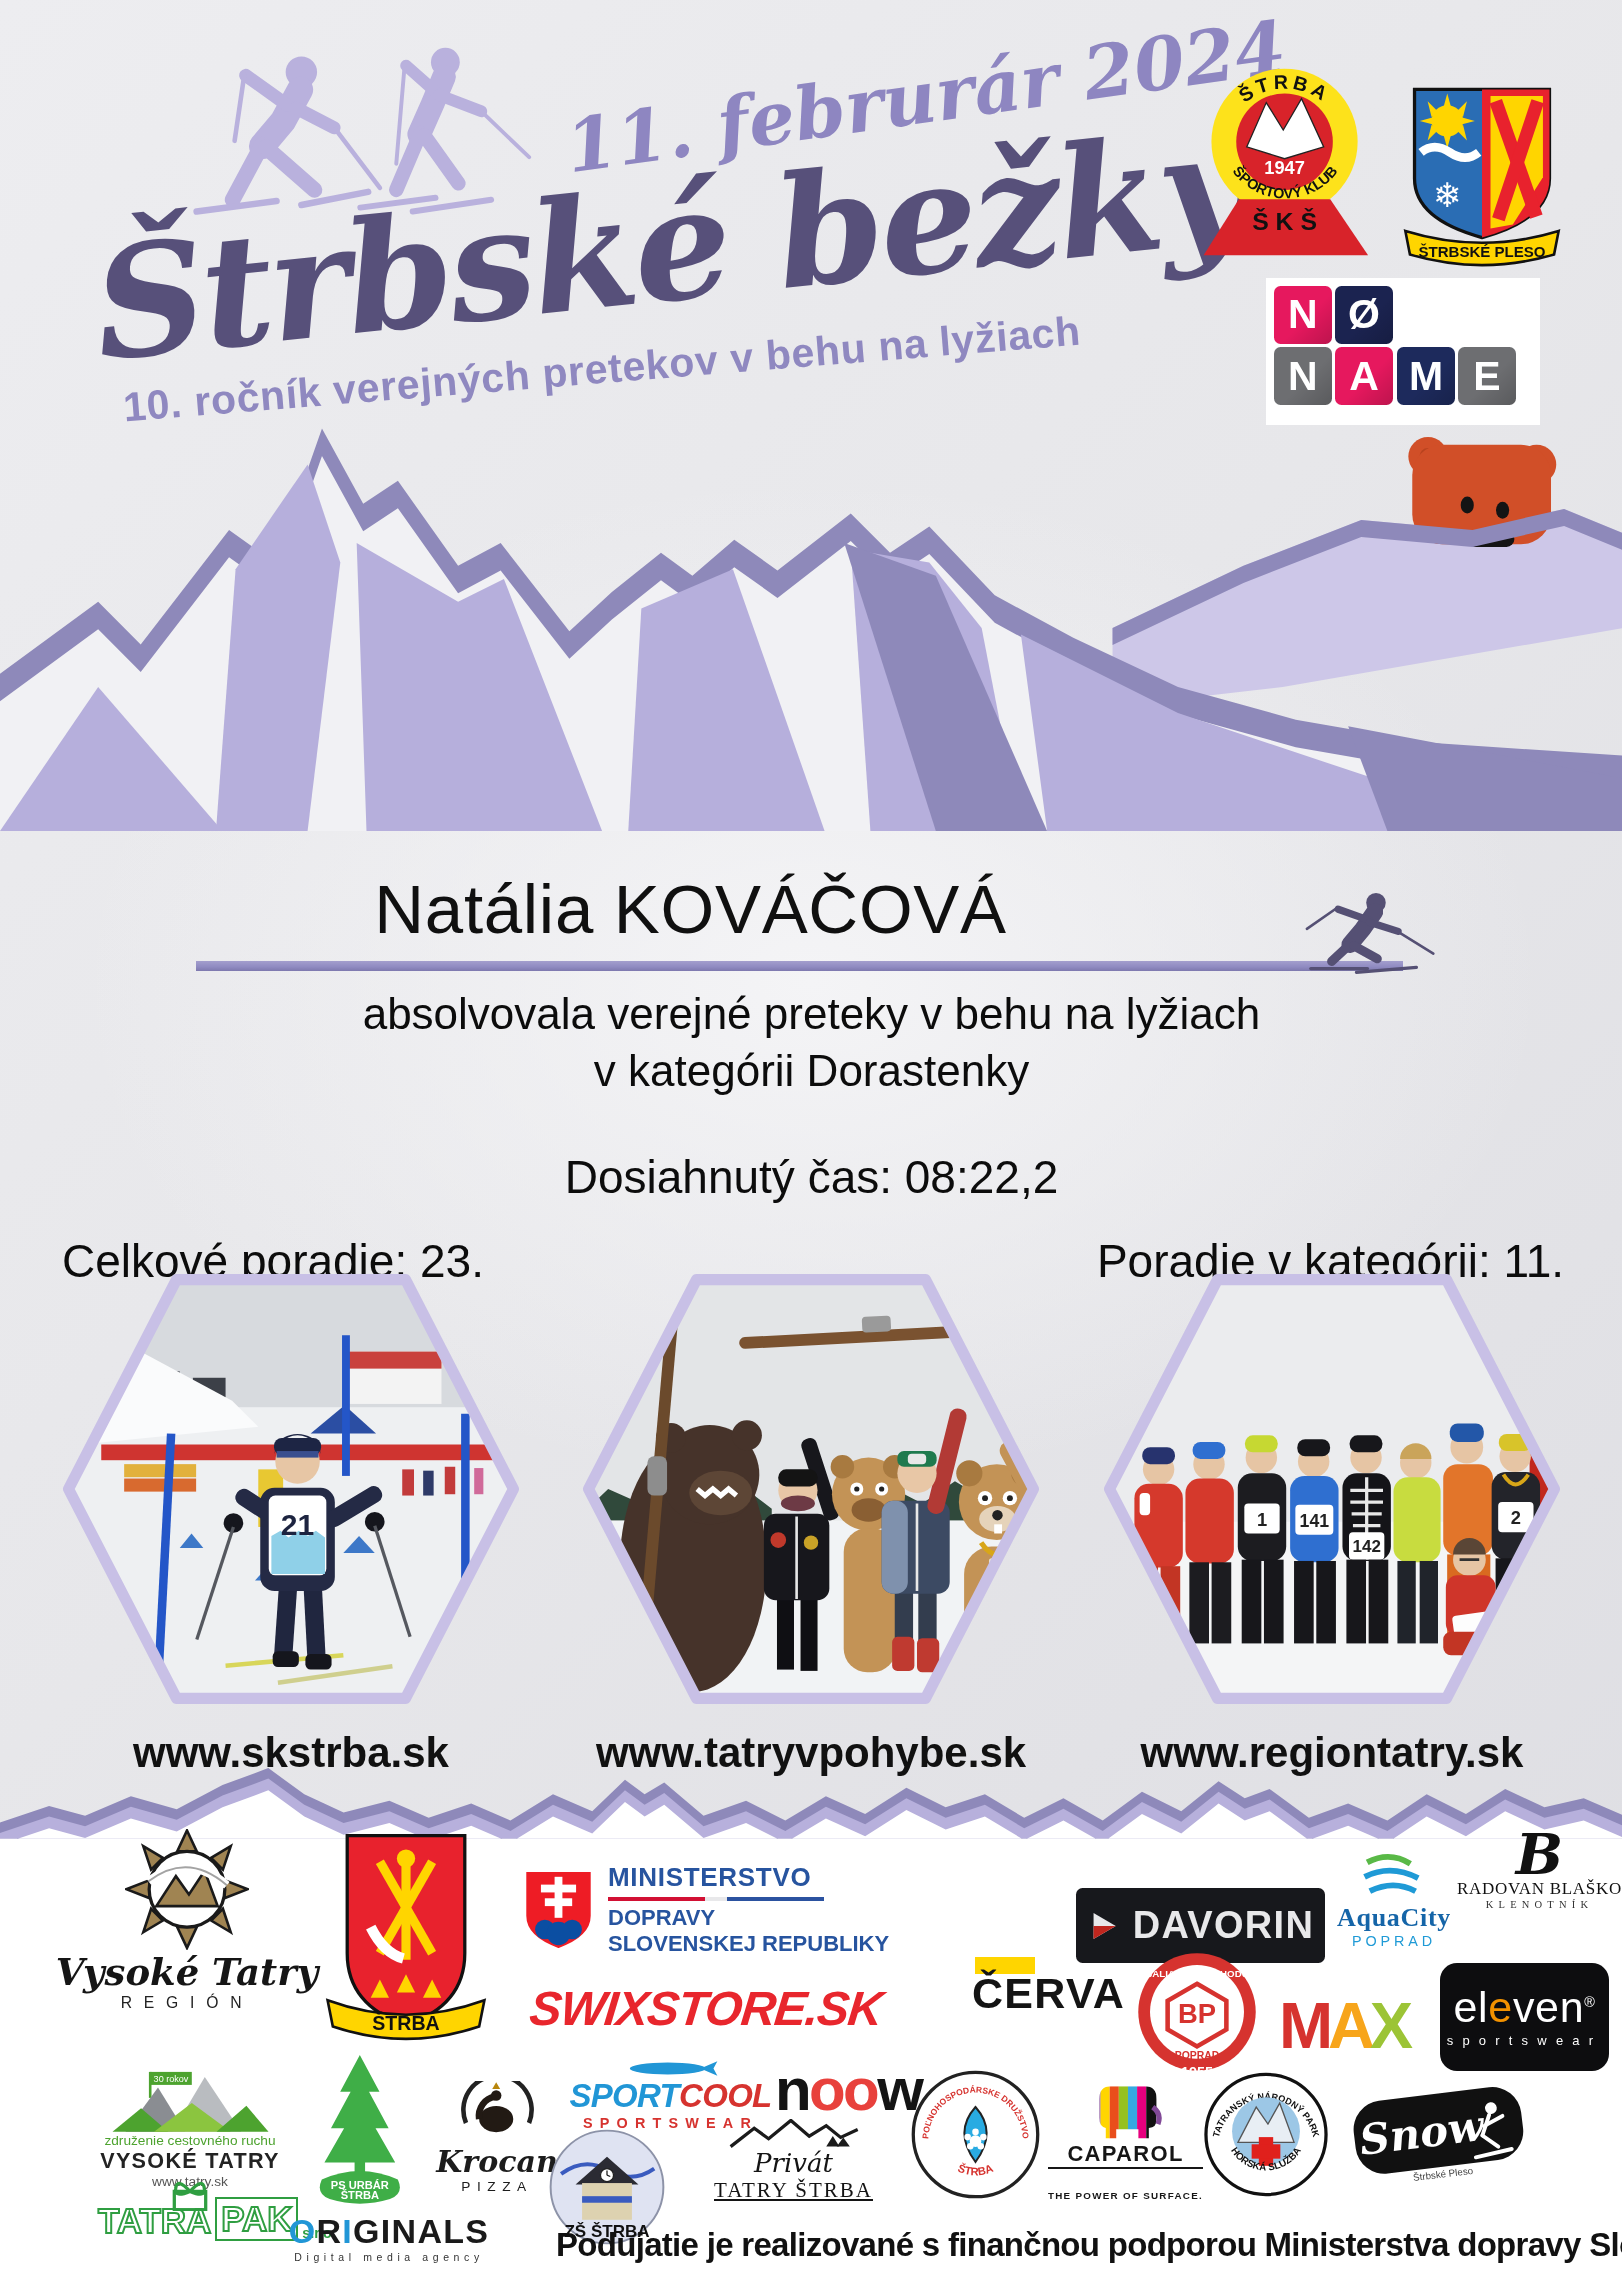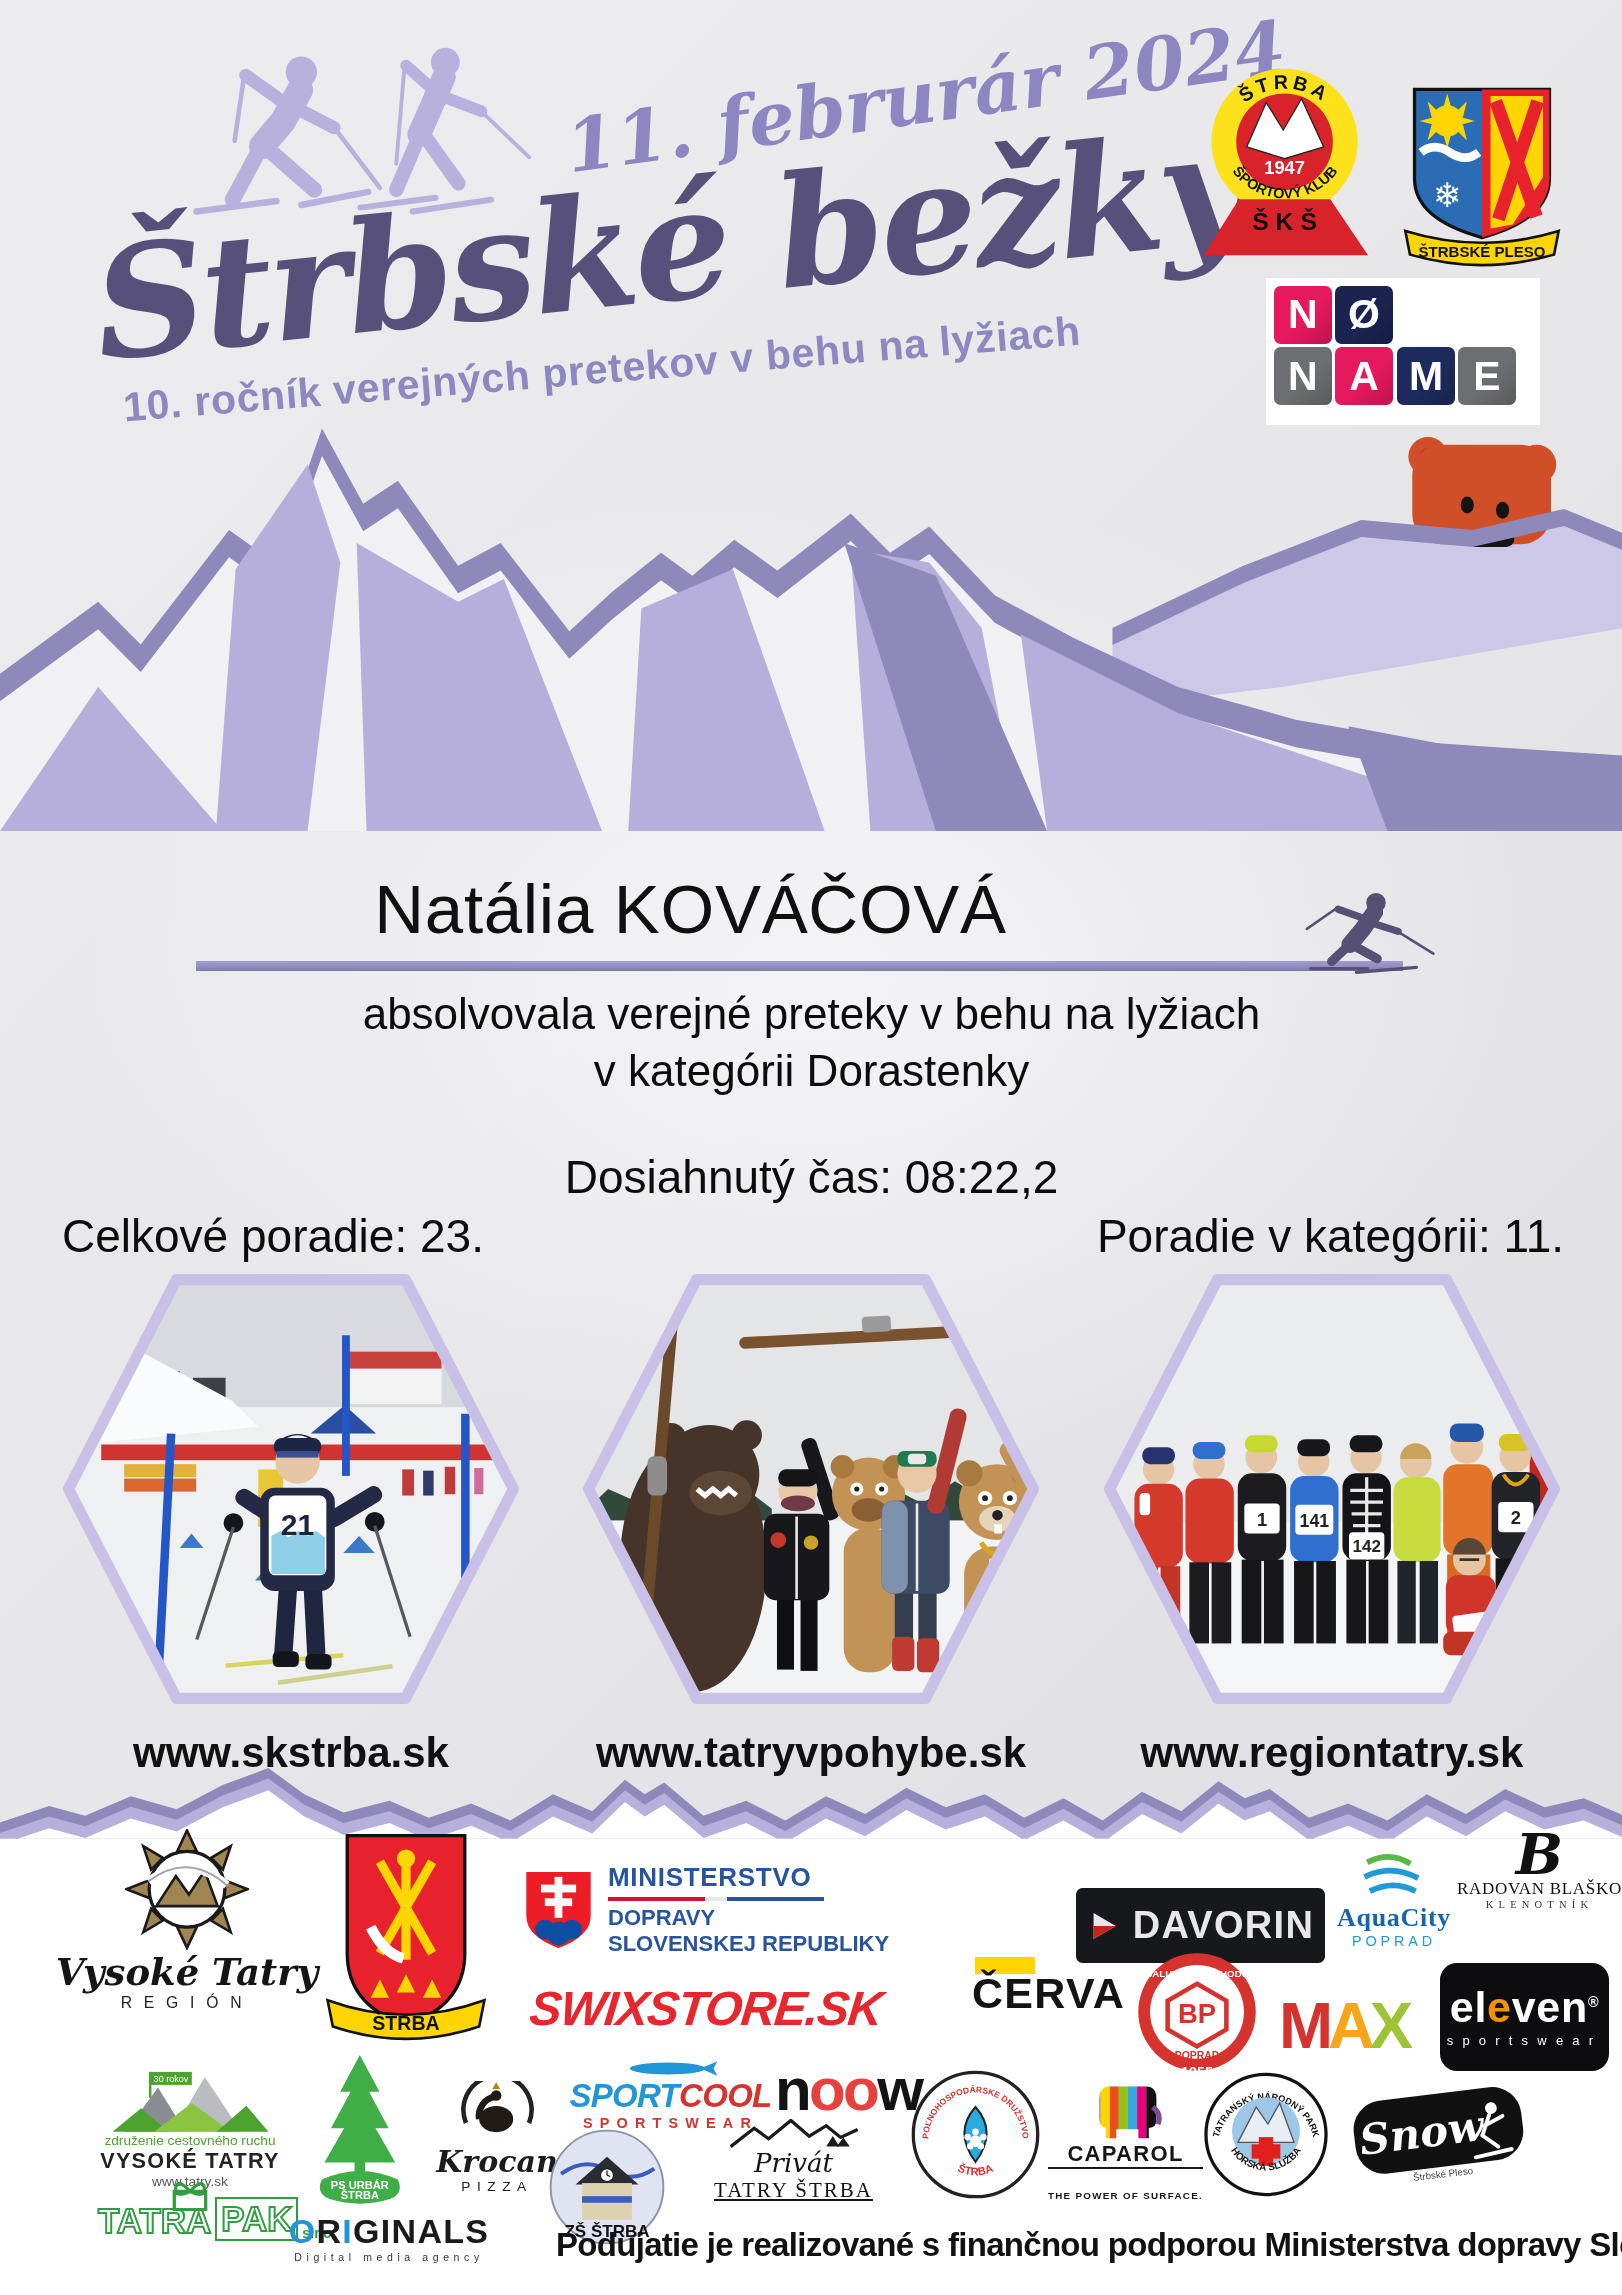--- a/index.html
+++ b/index.html
@@ -23,21 +23,21 @@
   .nw{white-space:nowrap;}
   .script{font-family:"DejaVu Serif",serif;font-style:italic;font-weight:bold;}
 
   .date-txt{font-size:73px;color:var(--datep);transform:rotate(-8deg);}
   .title-txt{font-size:154px;color:var(--title);transform:rotate(-6deg);letter-spacing:-3.9px;}
   .subtitle-txt{font-size:41px;font-weight:bold;color:var(--subp);transform:rotate(-4.6deg);letter-spacing:0.7px;}
 
   .name-txt{font-size:69px;color:#101010;letter-spacing:0.7px;}
   .body-line{font-size:44px;color:#0c0c0c;}
   .time-line{font-size:46px;color:#0c0c0c;}
-  .rank-line{font-size:46px;color:#0c0c0c;}
+  .rank-line{font-size:46px;color:#0c0c0c;margin-top:25px;}
   .divider{background:linear-gradient(180deg,#a39ecd 0%,#918cc2 55%,#7d78ae 100%);}
 
   .caption{font-size:42px;font-weight:bold;color:#111;}
 
   .white-zone{background:#ffffff;}
   .footer-note{font-size:33px;font-weight:bold;color:#111;letter-spacing:-0.7px;}
 
   
   .nn-panel{background:#fff;padding:7.9px;}
   .nn-tile{position:absolute;width:58px;height:58px;border-radius:6.5px;color:#fff;
@@ -45,21 +45,21 @@
     background-image:linear-gradient(135deg,rgba(255,255,255,0) 55%,rgba(0,0,0,.18) 100%);}
 
   
   .sp{display:flex;flex-direction:column;align-items:center;justify-content:flex-start;}
   .exi-box{background:#c4161c;border-radius:6.5px;width:100%;height:100%;display:flex;align-items:center;justify-content:center;
     box-shadow:inset 0 0 26px rgba(0,0,0,.25);transform:rotate(-1deg);}
   .exi-box span{color:#fff;font-size:38px;font-weight:bold;}
   .dav-box{background:#17181c;border-radius:6.5px;width:100%;height:100%;display:flex;align-items:center;justify-content:center;gap:11.8px;}
   .dav-box span{color:#e8e8ea;font-size:38px;font-weight:bold;letter-spacing:1.3px;}
   .eleven-box{background:#0d0d0f;border-radius:17px;width:100%;height:100%;display:flex;flex-direction:column;align-items:center;justify-content:center;}
-  .eleven-main{color:#fff;font-size:43px;font-weight:bold;letter-spacing:0.7px;line-height:1;text-align:center;}
+  .eleven-main{color:#fff;font-size:43px;font-weight:normal;letter-spacing:0.7px;line-height:1;text-align:center;}
   .eleven-main .oe{color:#f39200;}
   .eleven-sub{color:#fff;font-size:13px;letter-spacing:9.2px;margin-top:3.9px;}
   .max-row span{font-size:65px;font-weight:900;letter-spacing:-5.2px;}
   .swix{font-size:48px;font-weight:900;font-style:italic;color:#e8262d;letter-spacing:-1.3px;transform:skewX(-6deg);}
   .cerva-txt{font-size:43px;font-weight:900;color:#141414;letter-spacing:1.3px;line-height:.9;}
   .cerva-bar{width:60px;height:17px;background:#ffd500;margin-left:2.6px;}
   .noow span{font-size:60px;font-weight:900;letter-spacing:-2.6px;}
   .sportcool-row span{font-style:italic;font-weight:900;font-size:33px;letter-spacing:-0.7px;}
   .sportcool-sub{color:#d6332f;font-size:14.4px;letter-spacing:7.2px;font-weight:bold;}
   .tatrapak-row span{font-weight:900;}

